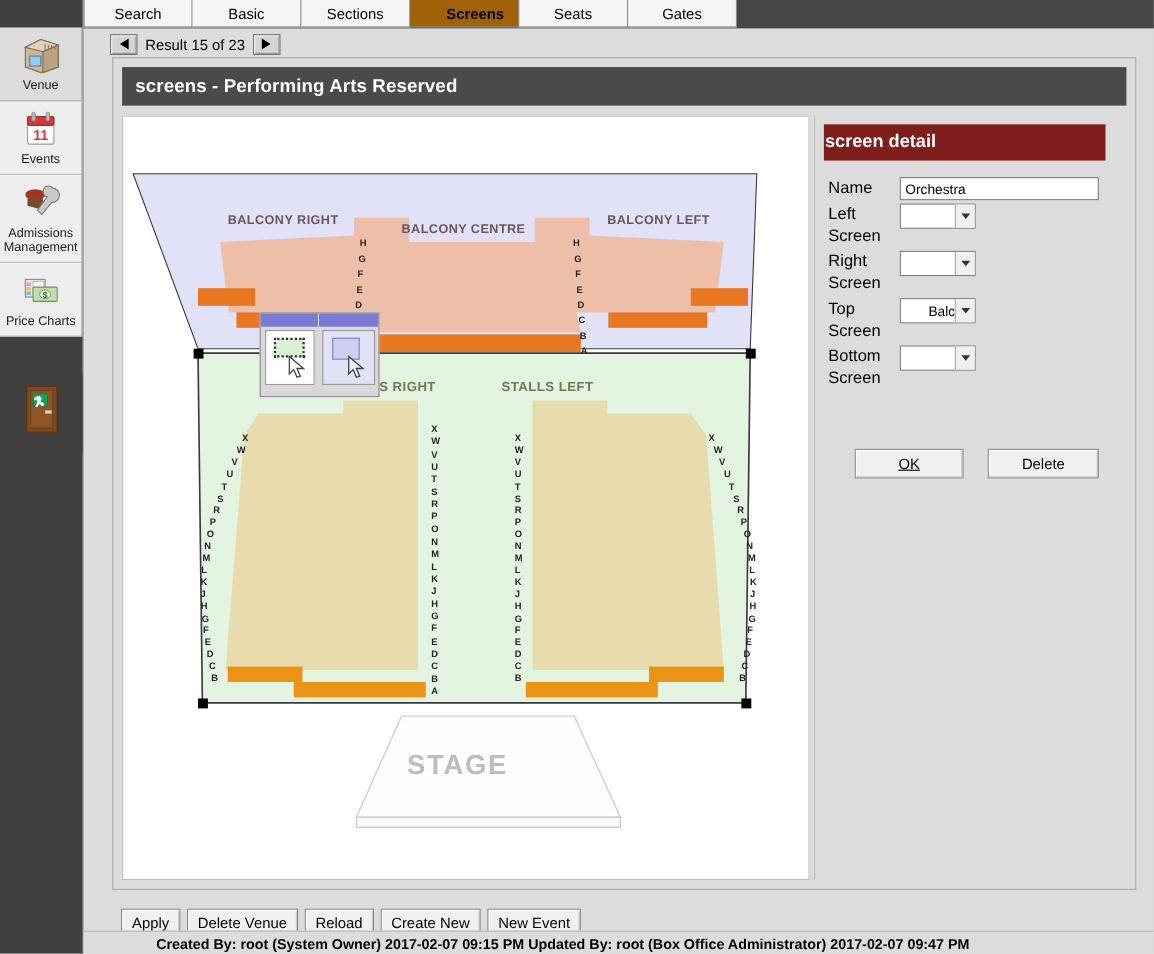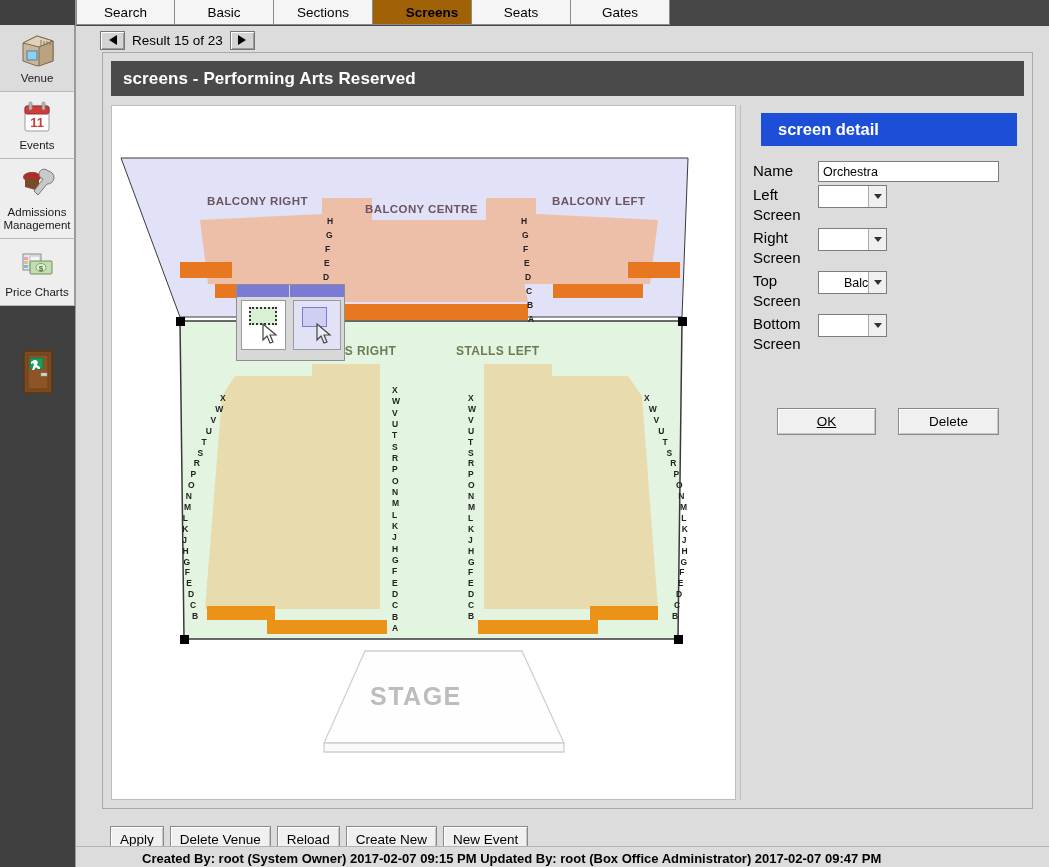--- a/index.html
+++ b/index.html
@@ -88,23 +88,23 @@
     background:#ffffff;border:1px solid #bdbdbd;box-sizing:border-box;overflow:hidden;
   }
   .map{position:absolute;left:0;top:0;width:623px;height:693px;margin-top:48px;}
 
   
   .detail{
     position:absolute;left:637px;top:52px;width:284px;height:695px;
     background:#dcdcdc;border-left:1px solid #bdbdbd;box-sizing:border-box;
   }
   .detail-title{
-    position:absolute;left:20px;top:8px;width:256px;height:33px;
-    background:#1d4ed8;color:#fff;font-size:16.5px;font-weight:bold;
-    line-height:33px;padding-left:17px;box-sizing:border-box;
+    position:absolute;left:8px;top:8px;width:256px;height:33px;
+    background:#7f1d1d;color:#fff;font-size:16.5px;font-weight:bold;
+    line-height:33px;padding-left:1px;box-sizing:border-box;
   }
   .form{position:absolute;left:12px;top:56px;width:260px;}
   .frow{display:flex;align-items:flex-start;margin-bottom:3px;}
   .flabel{width:65px;font-size:15px;line-height:20px;color:#000;}
   .ftext{
     width:181px;height:21px;background:#fff;border:1px solid #7d7d7d;
     box-sizing:border-box;font-family:"Liberation Sans",sans-serif;font-size:12.5px;
     padding:0 4px;color:#000;
   }
   .fsel{

